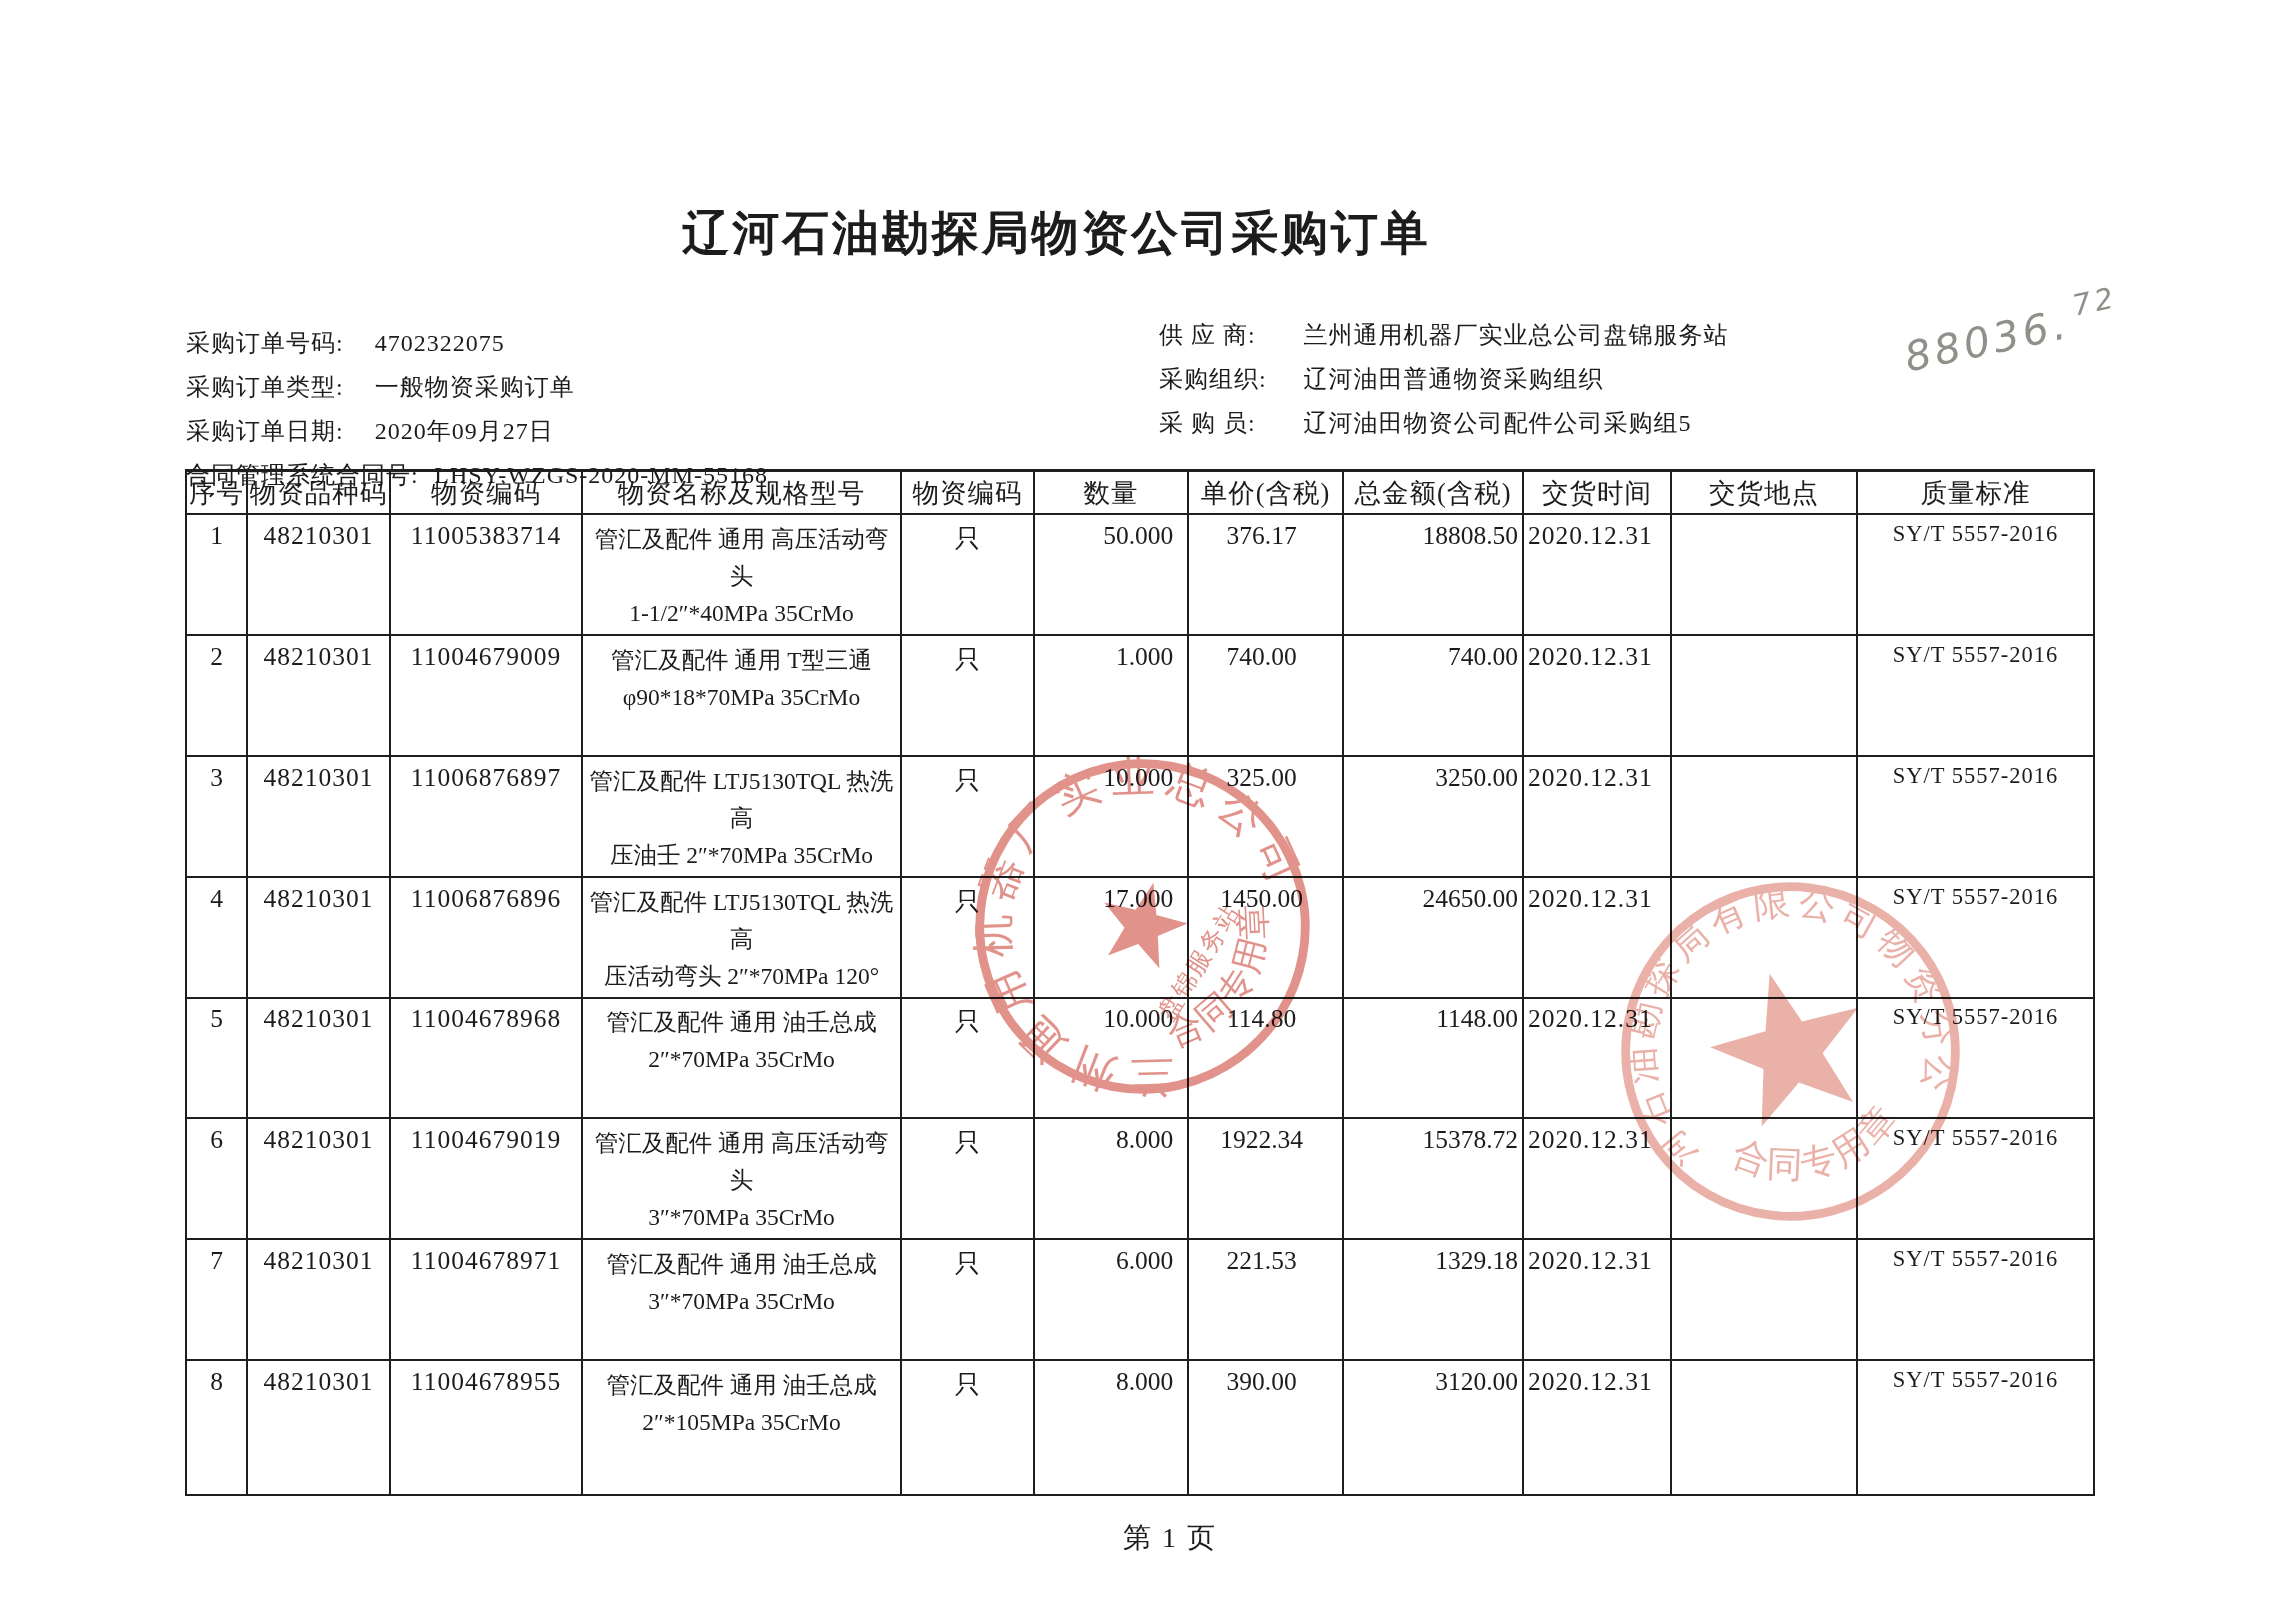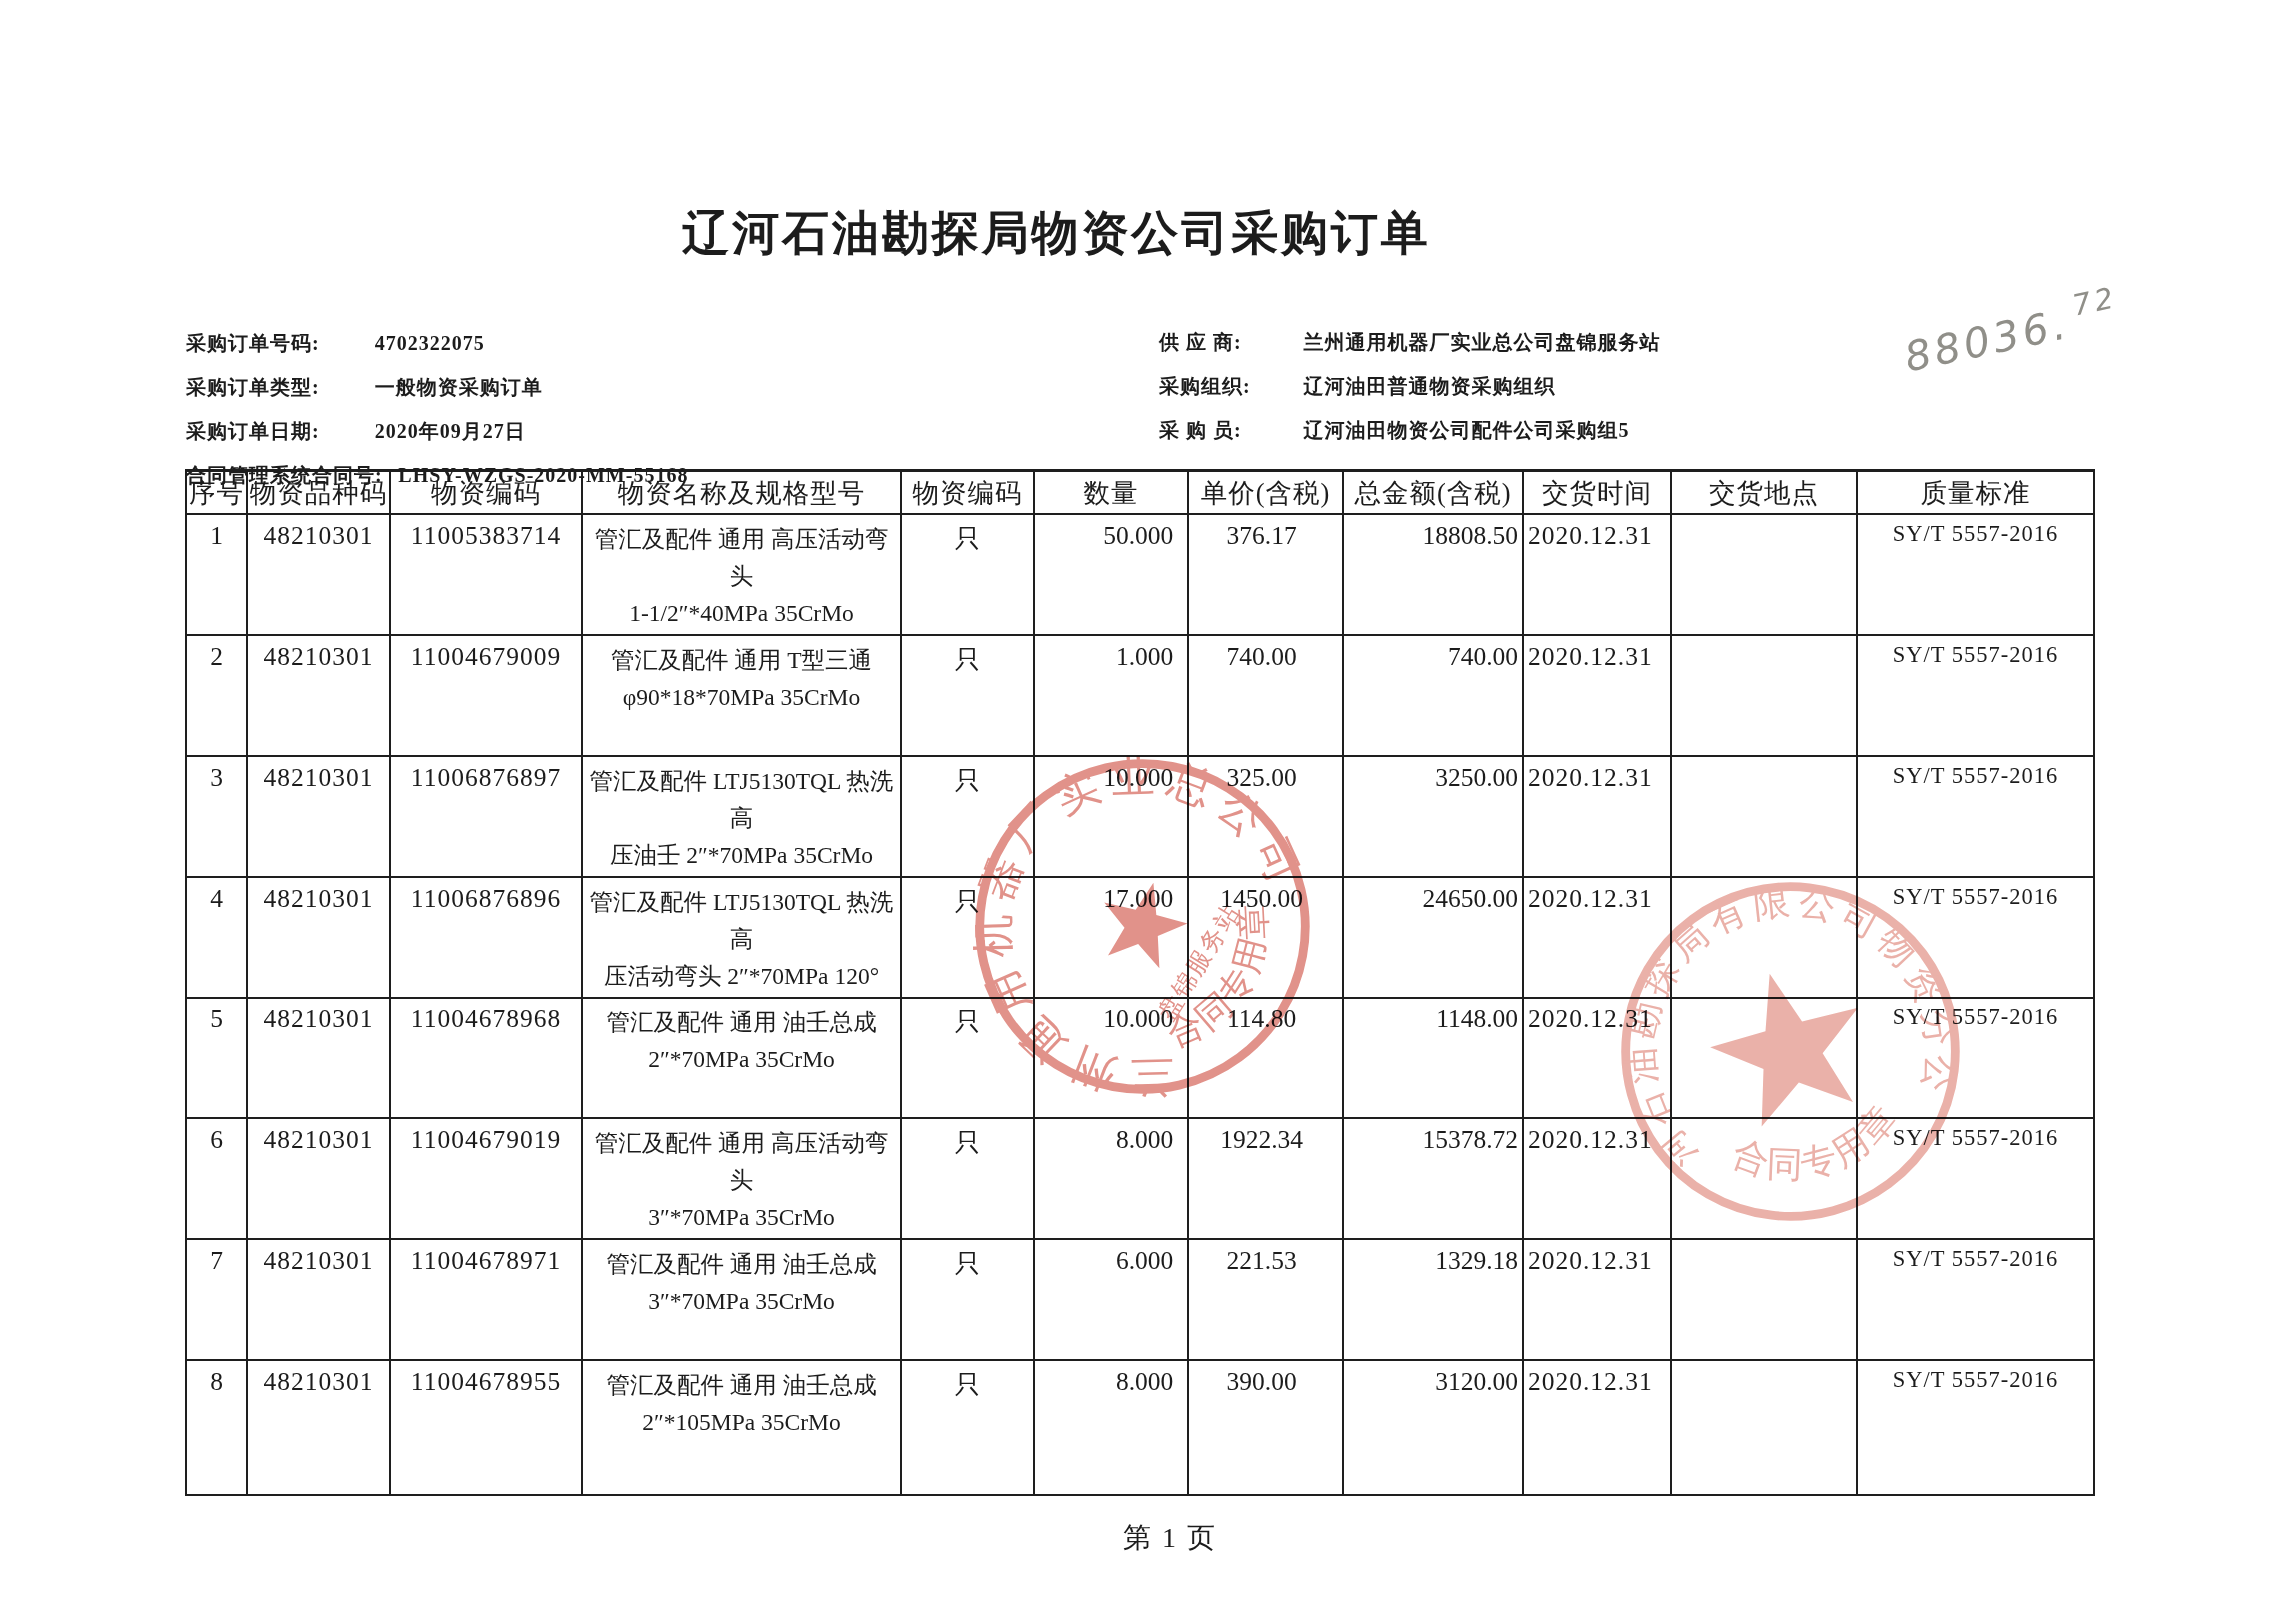--- a/index.html
+++ b/index.html
@@ -5,23 +5,23 @@
   html,body{margin:0;padding:0;background:#e8e8e8;}
   .page{
     position:relative;width:2294px;height:1621px;margin:0 auto;
     background:#ffffff;overflow:hidden;
     font-family:"Liberation Serif", serif;color:#1c1c1c;
   }
   .title{
     position:absolute;top:202px;left:0;width:2113px;text-align:center;
     font-size:47px;font-weight:600;letter-spacing:2.9px;
   }
-  .info{position:absolute;font-size:20px;line-height:44px;letter-spacing:1px;font-weight:bold;}
+  .info{position:absolute;font-size:24px;line-height:44px;letter-spacing:1px;}
   .info-left{left:186px;top:321px;}
-  .info-right{left:1159px;top:320px;}
+  .info-right{left:1159px;top:313px;}
   .info-row{white-space:nowrap;}
   .info-left .lbl{display:inline-block;}
   .info-left .lbl.w1{width:173px;}
   .info-left .val{margin-left:15.7px;}
   .info-right .lbl{display:inline-block;width:127px;}
   .info-right .val{margin-left:17.6px;}
 
   .handwriting{
     position:absolute;left:1903px;top:312px;
     transform:rotate(-12deg);

